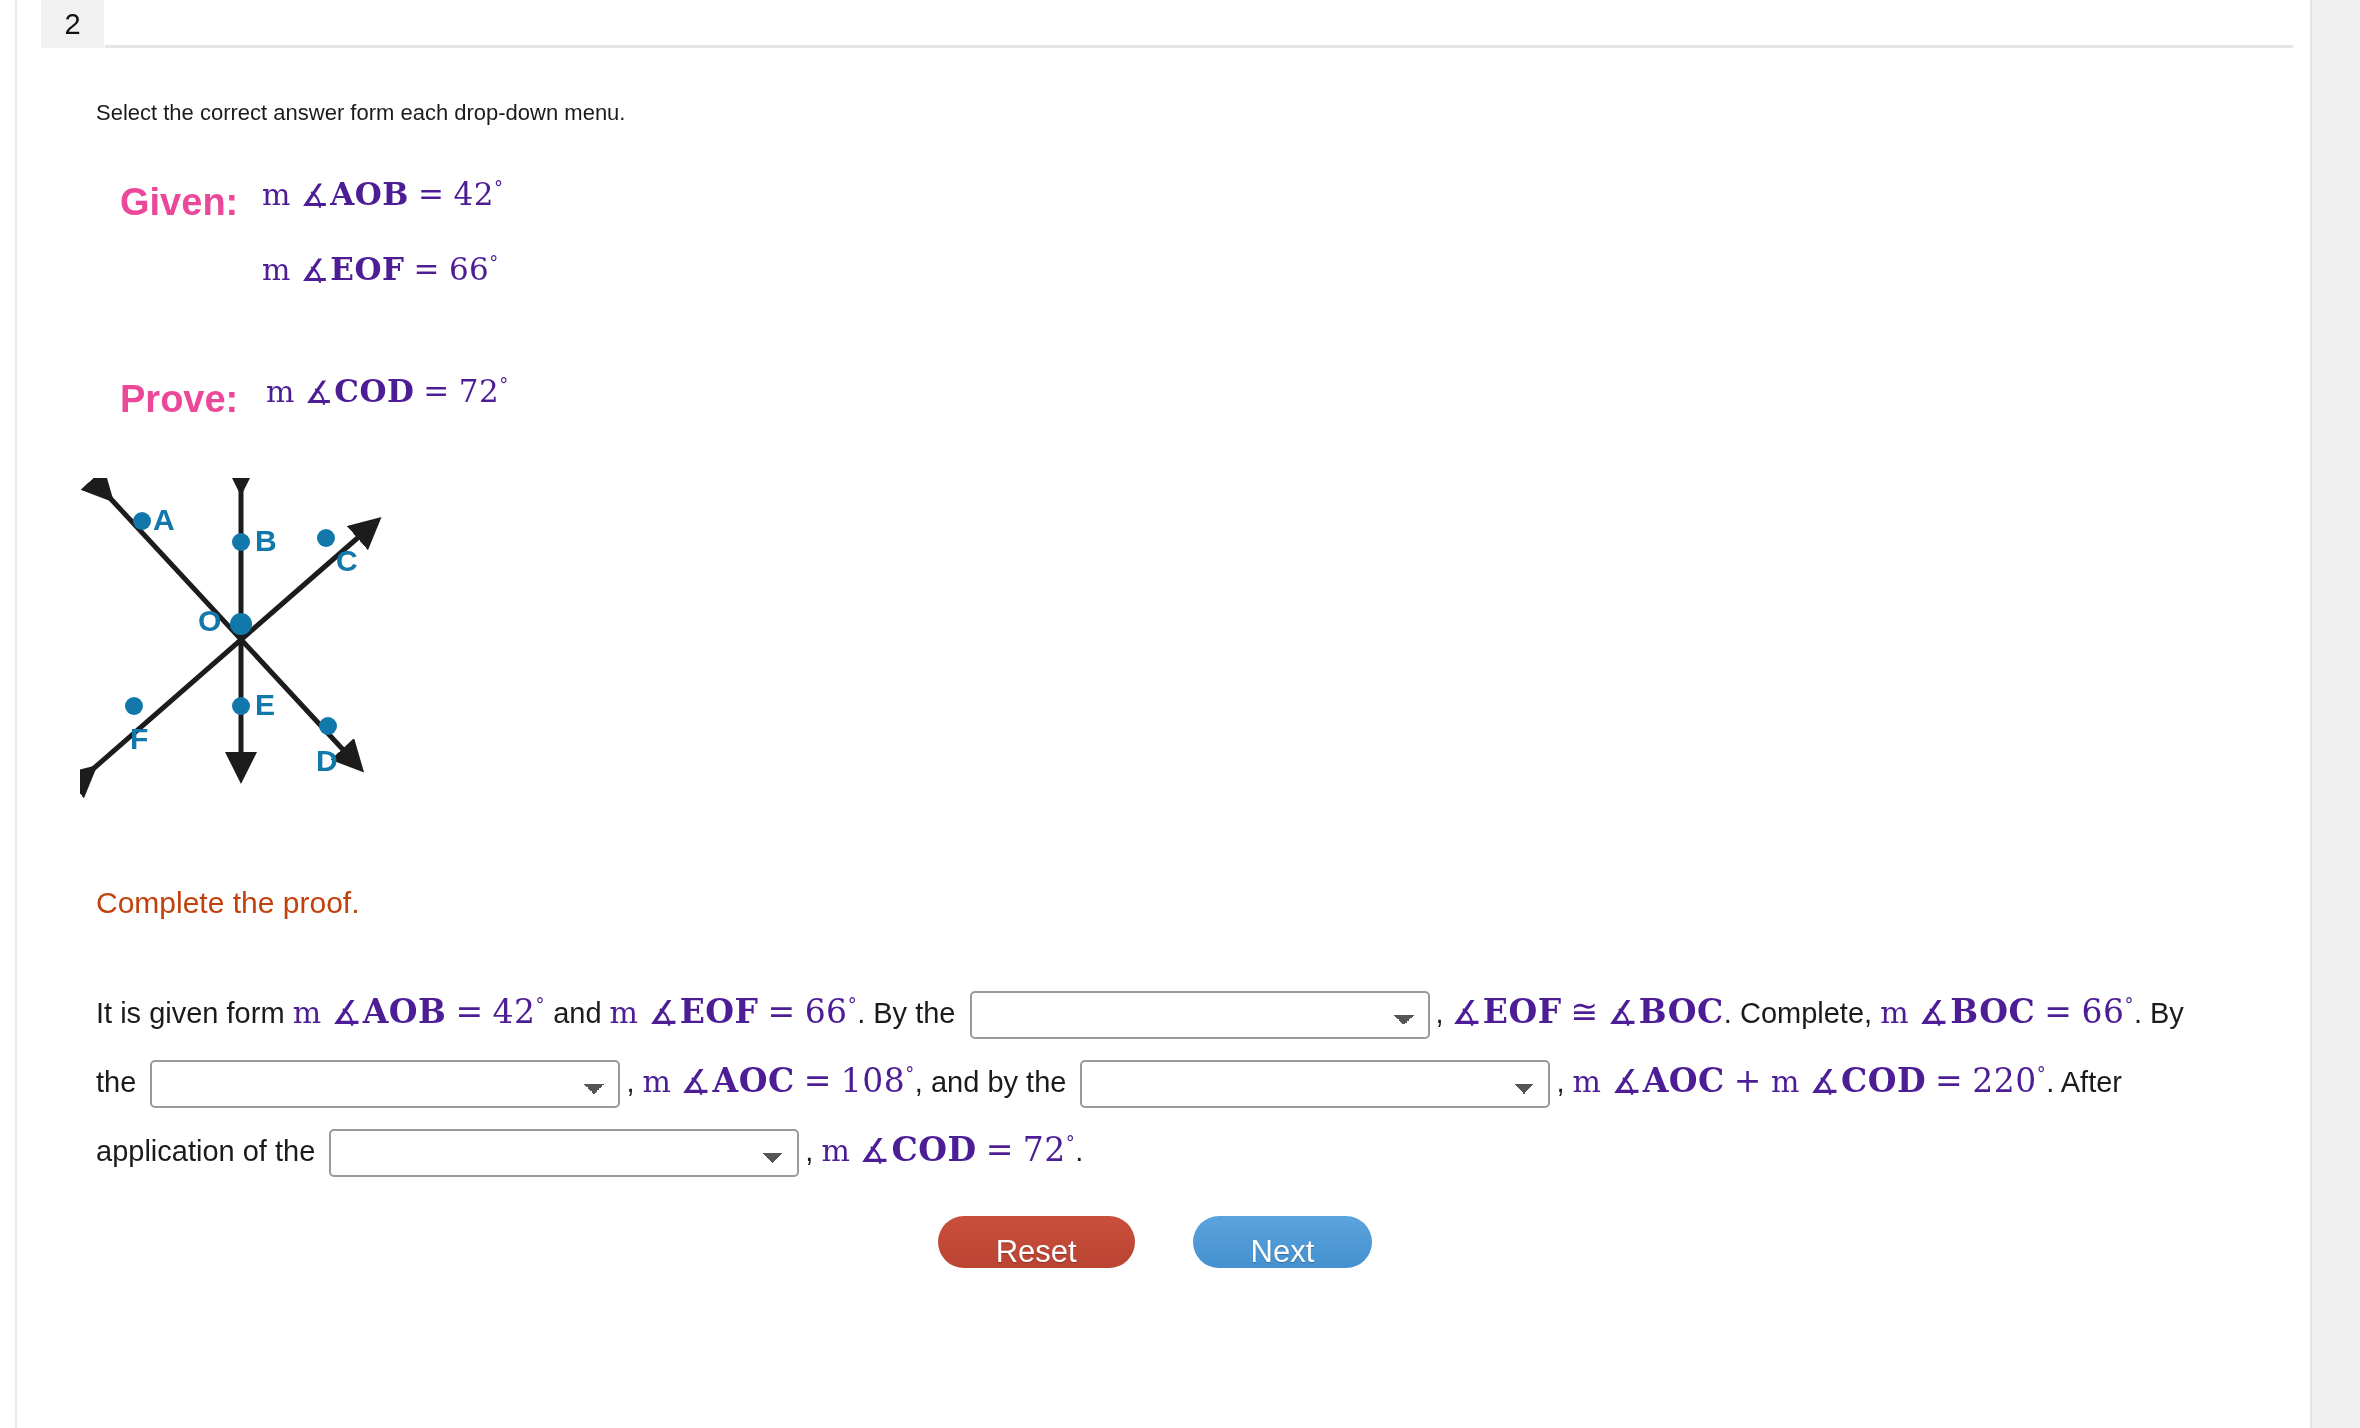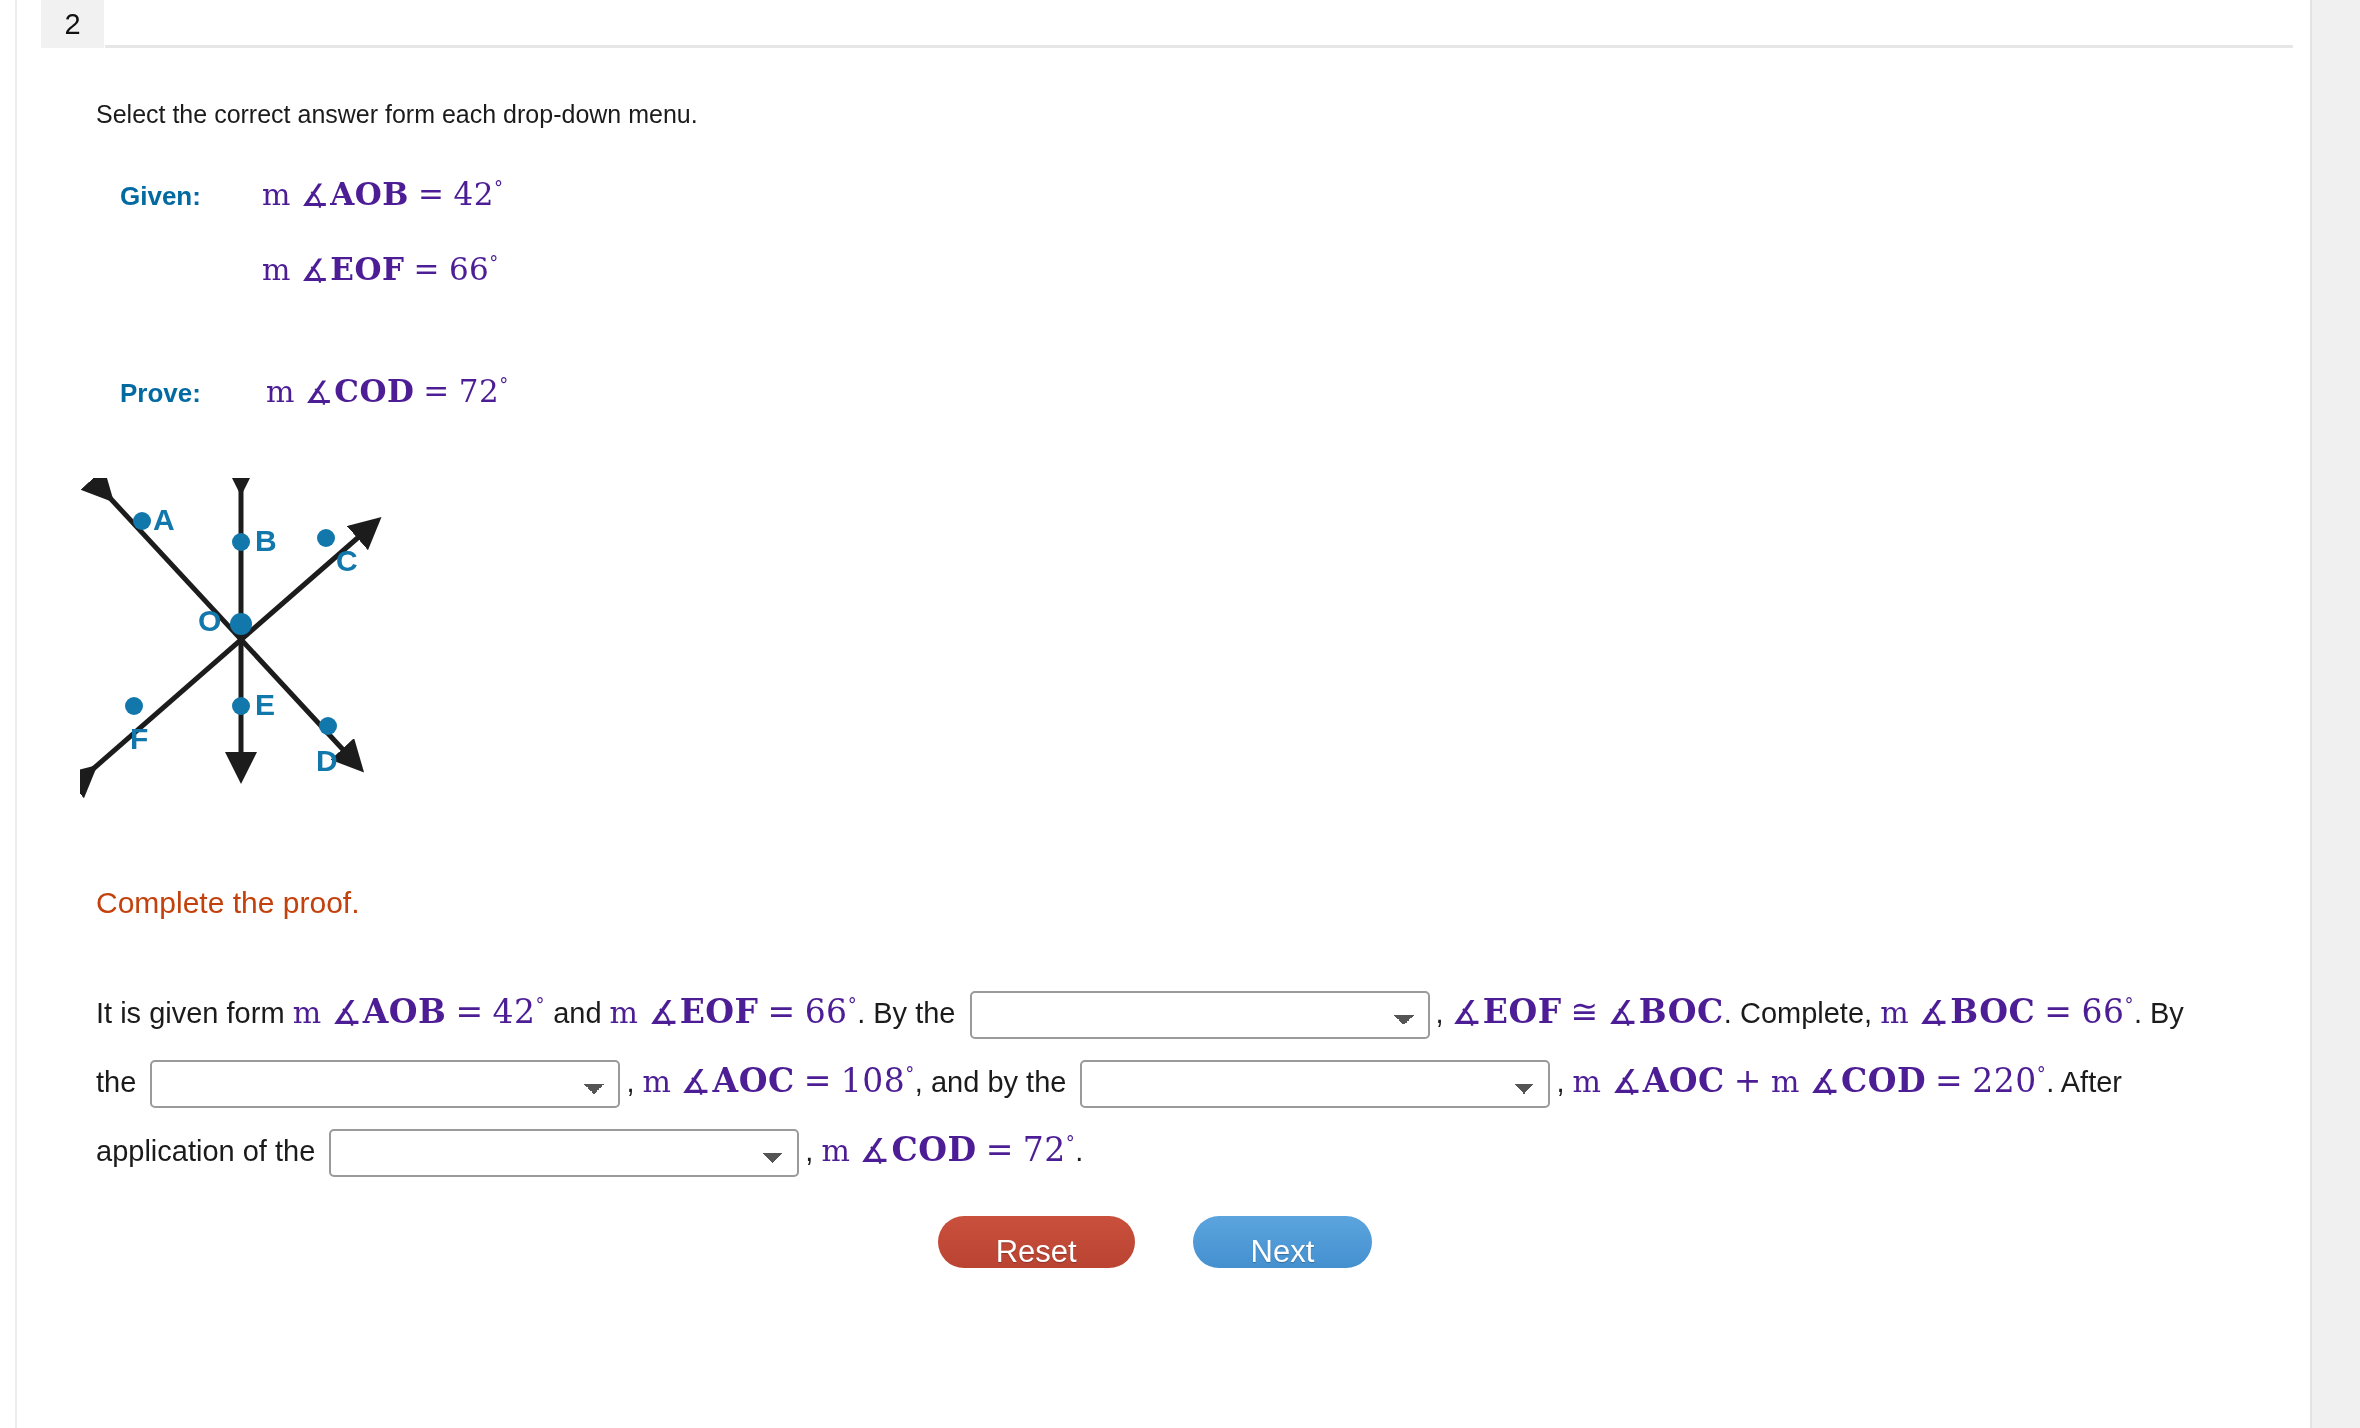--- a/index.html
+++ b/index.html
@@ -68,21 +68,21 @@
   
   .content {
     position: absolute;
     left: 0; top: 48px;
     width: 2310px;
   }
 
   .instruction {
     position: absolute;
     left: 96px; top: 52px;
-    font-size: 25px;
+    font-size: 22px;
     color: #1b1b1b;
     white-space: nowrap;
   }
 
   
   .math {
     font-family: "DejaVu Serif", "Liberation Serif", serif;
     font-size: 31px;
     color: #4c1d95;
     white-space: nowrap;
@@ -106,23 +106,23 @@
   .mvar {
     font-family: "DejaVu Serif", serif;
     font-style: normal;
     font-size: 30px;
     padding-right: 10px;
   }
 
   
   .gp-label {
     position: absolute;
-    font-size: 26px;
+    font-size: 38px;
     font-weight: bold;
-    color: #0369a1;
+    color: #ec4899;
     font-family: "Liberation Sans", sans-serif;
   }
   .gp-line { position: absolute; }
 
   
   .diagram {
     position: absolute;
     left: 80px; top: 430px;
     width: 440px; height: 370px;
   }

